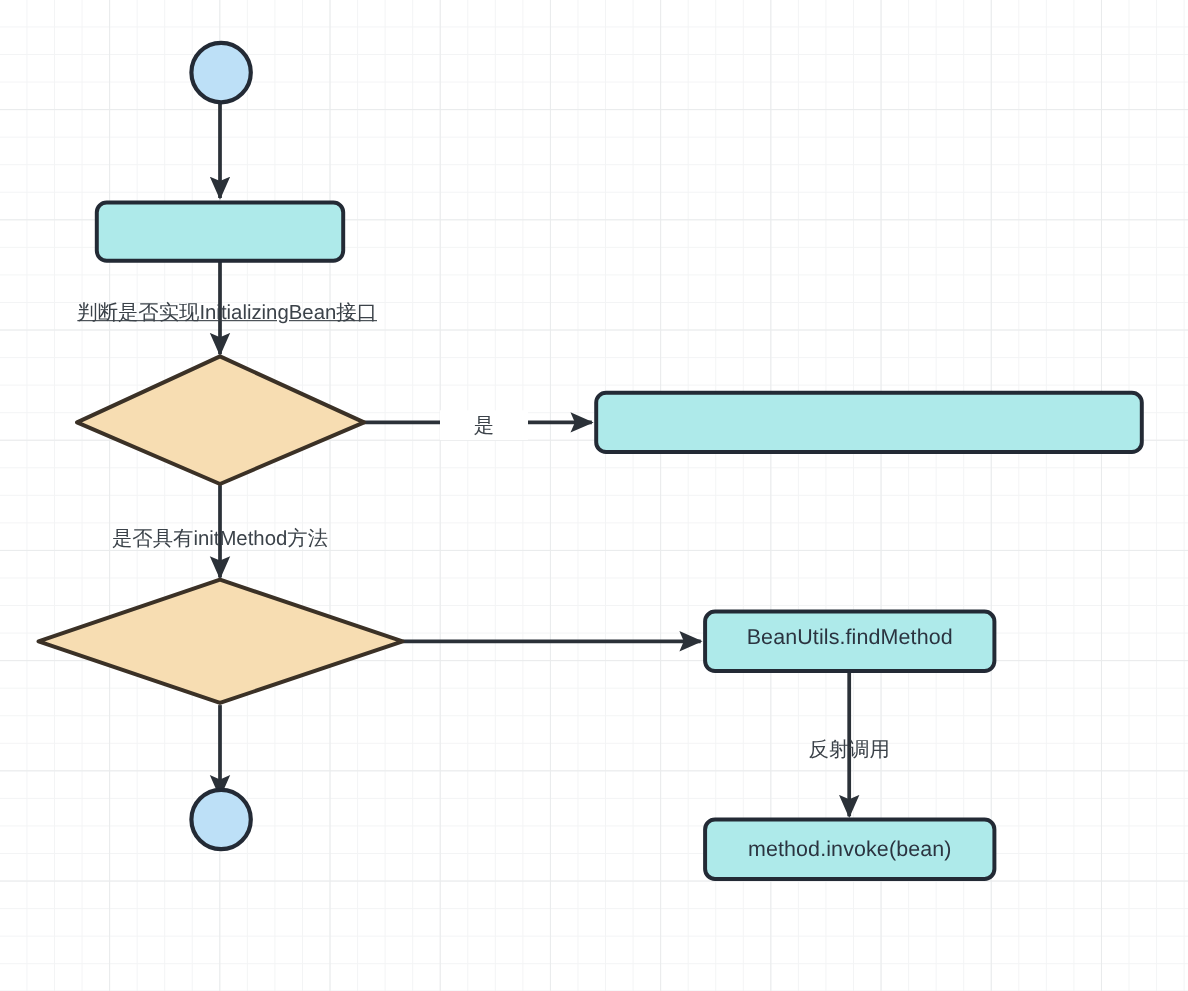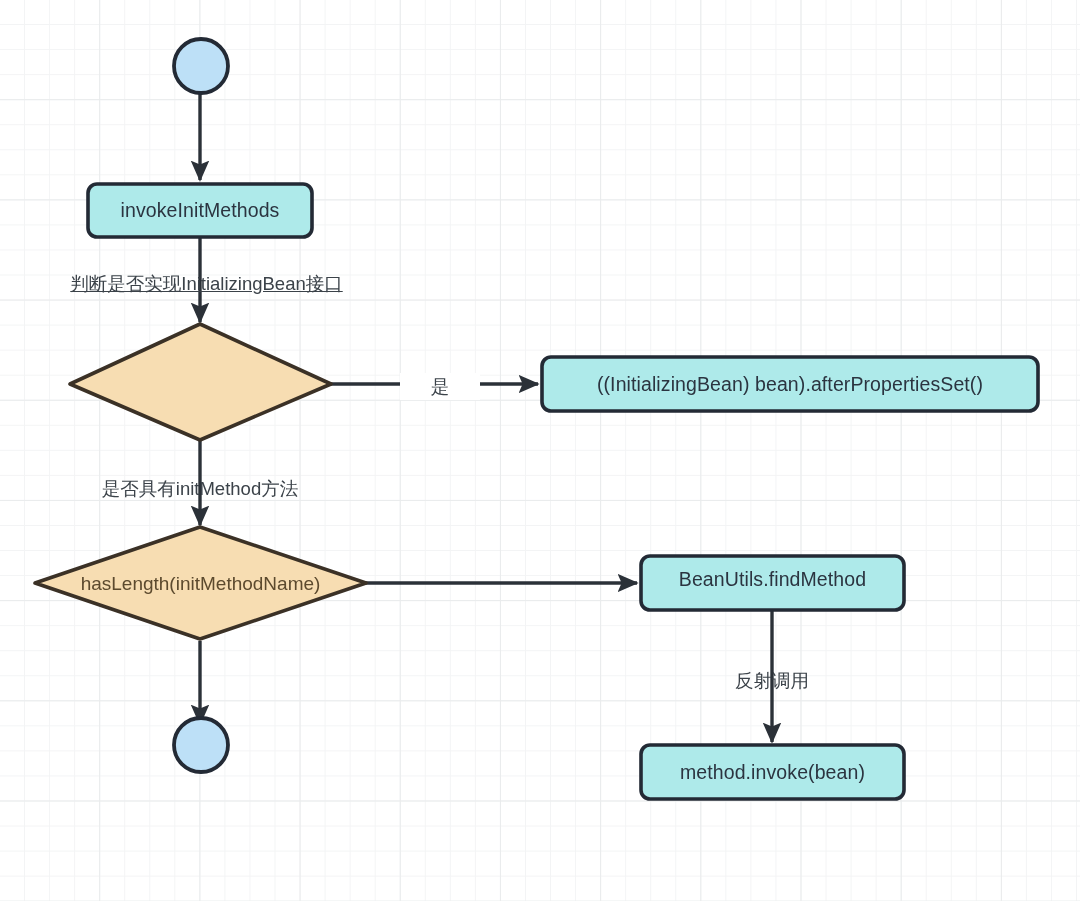--- a/index.html
+++ b/index.html
@@ -106,26 +106,23 @@
       <polygon points="200,527 366,583 200,639 35,583" fill="#f7ddb2" stroke="#3b3126" stroke-width="3.6" stroke-linejoin="round"></polygon>
 
       <rect x="641" y="556" width="263" height="54" rx="9" ry="9" fill="#aeeaea" stroke="#232a35" stroke-width="3.6"></rect>
 
       <rect x="641" y="745" width="263" height="54" rx="9" ry="9" fill="#aeeaea" stroke="#232a35" stroke-width="3.6"></rect>
 
       <circle cx="201" cy="745" r="27" fill="#bde0f7" stroke="#232a35" stroke-width="3.8"></circle>
     </g>
   </svg>
 
-  <div class="node-text proc-text" style="left:88px; top:184px; width:224px; height:53px;">invokeInitMethods</div>
 
 
-  <div class="node-text proc-text" style="left:542px; top:357px; width:496px; height:54px;">((InitializingBean) bean).afterPropertiesSet()</div>
 
-  <div class="node-text dec-text" style="left:35px; top:556px; width:331px; height:54px;">hasLength(initMethodName)</div>
 
   <div class="node-text proc-text" style="left:641px; top:556px; width:263px; height:46px;">BeanUtils.findMethod</div>
 
   <div class="node-text proc-text" style="left:641px; top:745px; width:263px; height:54px;border-radius:14px;">method.invoke(bean)</div>
 
   <div class="edge-label" style="left:0px; top:271px; width:413px;text-decoration:underline;">判断是否实现InitializingBean接口</div>
 
   <div class="edge-label" style="left:400px; top:373px; width:80px; background:#ffffff; padding:1px 0;">是</div>
 
   <div class="edge-label" style="left:40px; top:476px; width:320px;">是否具有initMethod方法</div>

